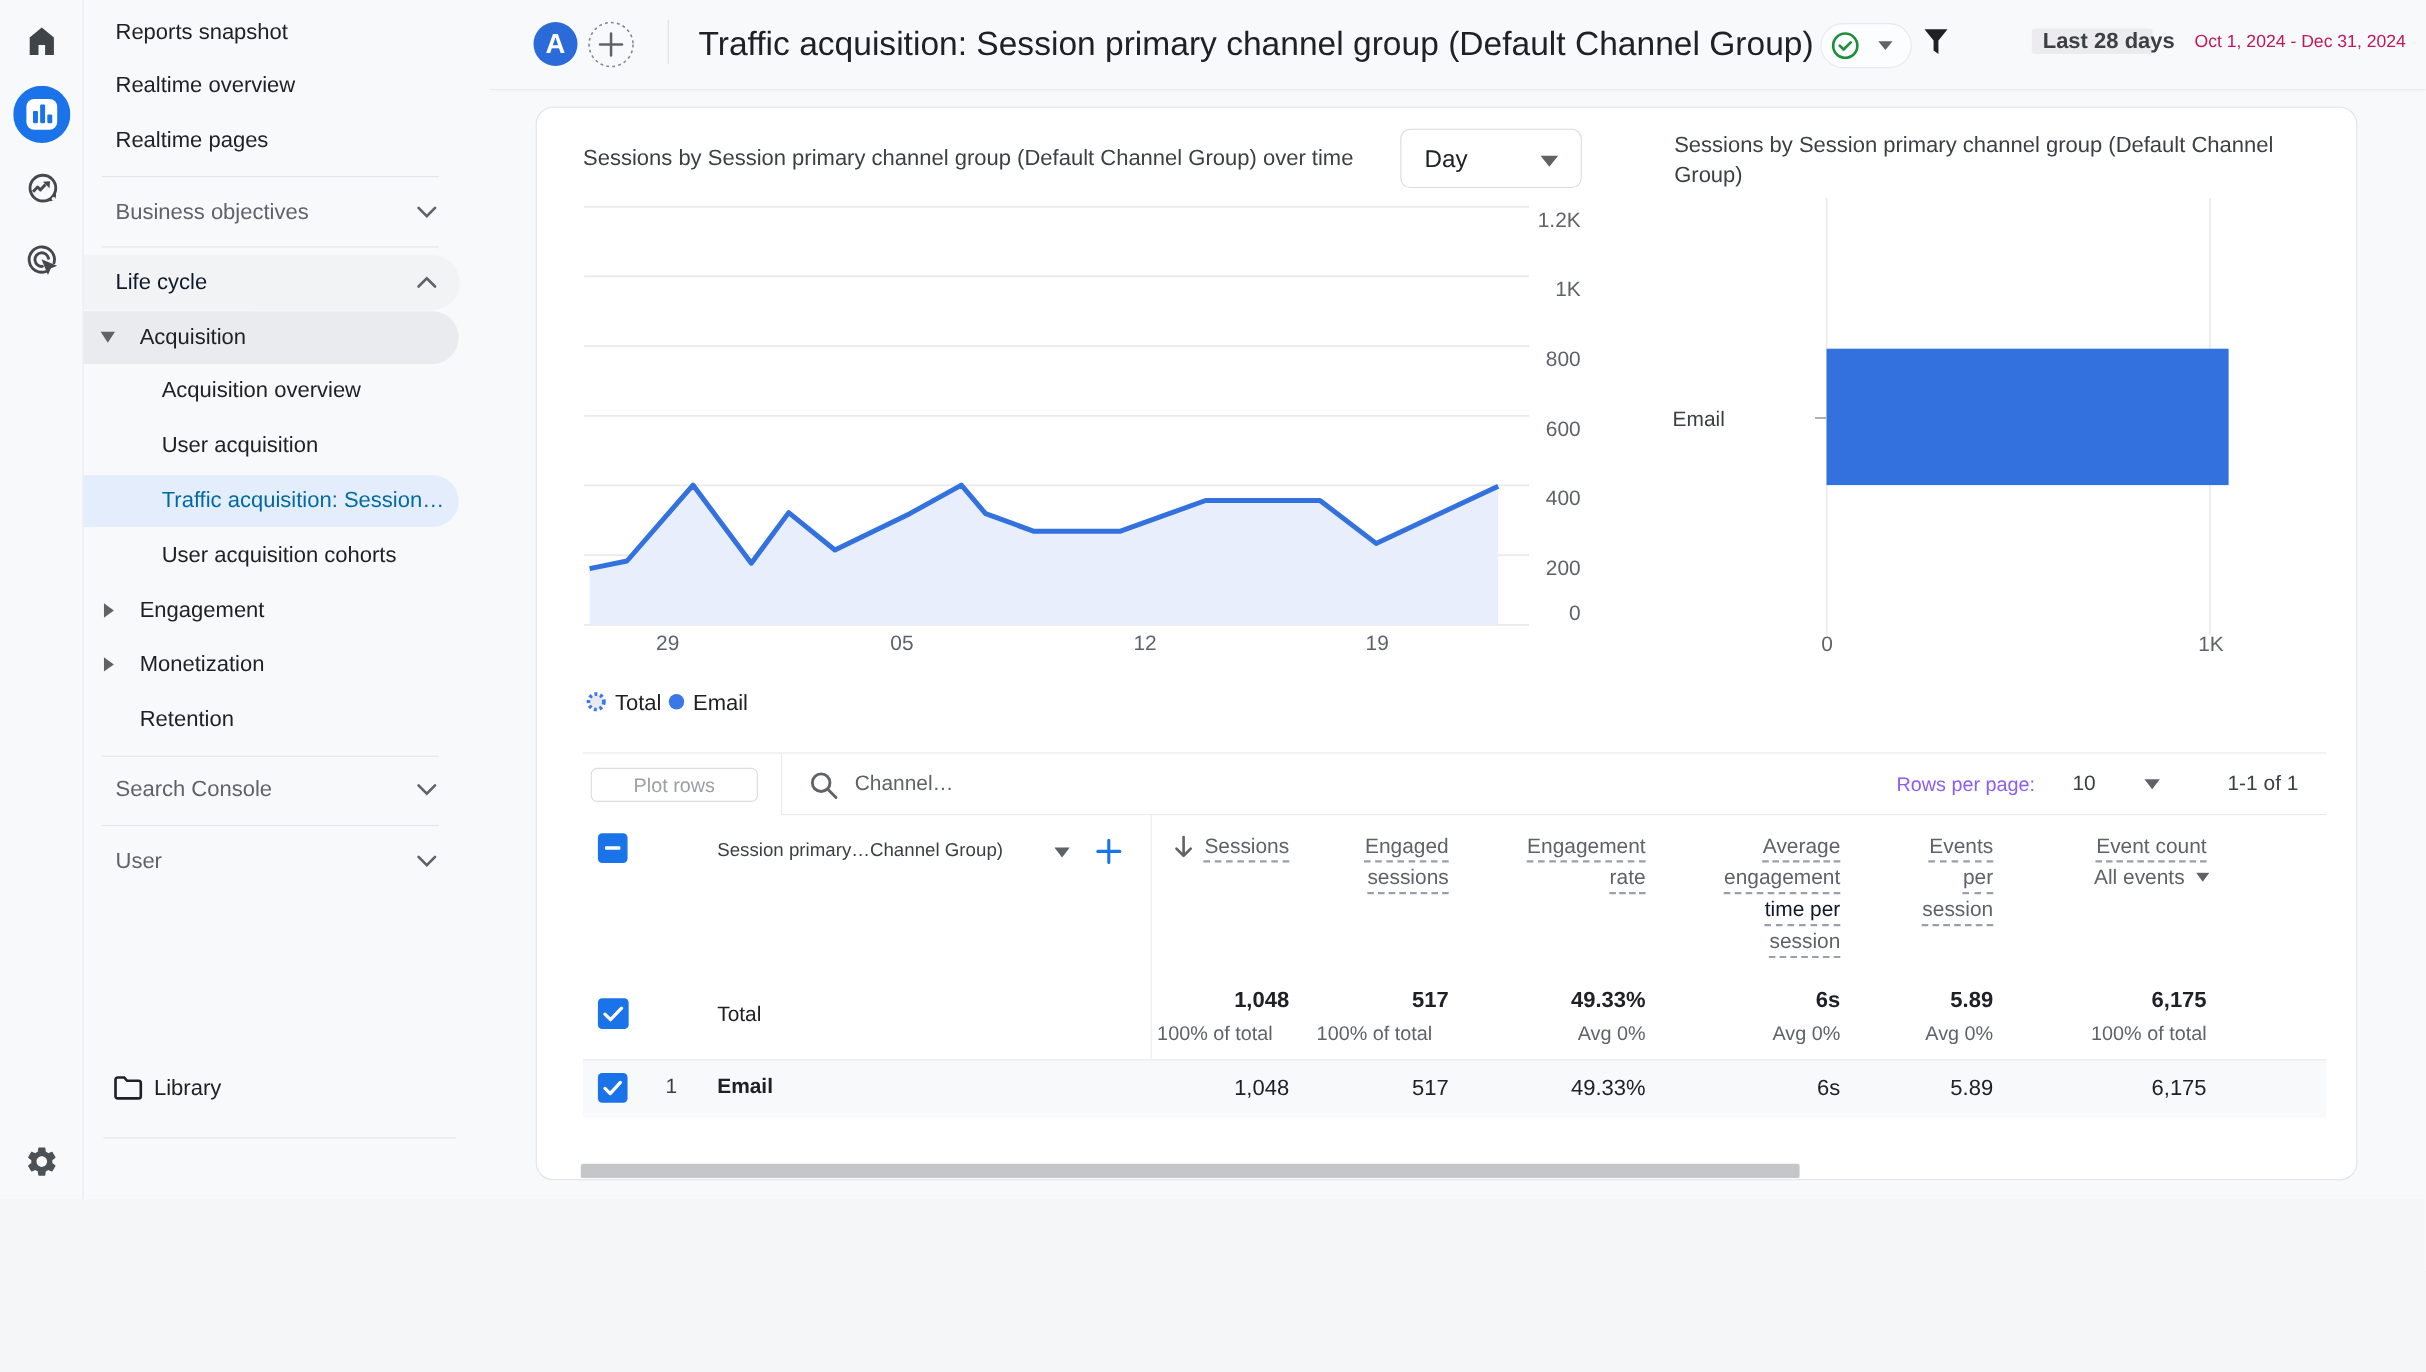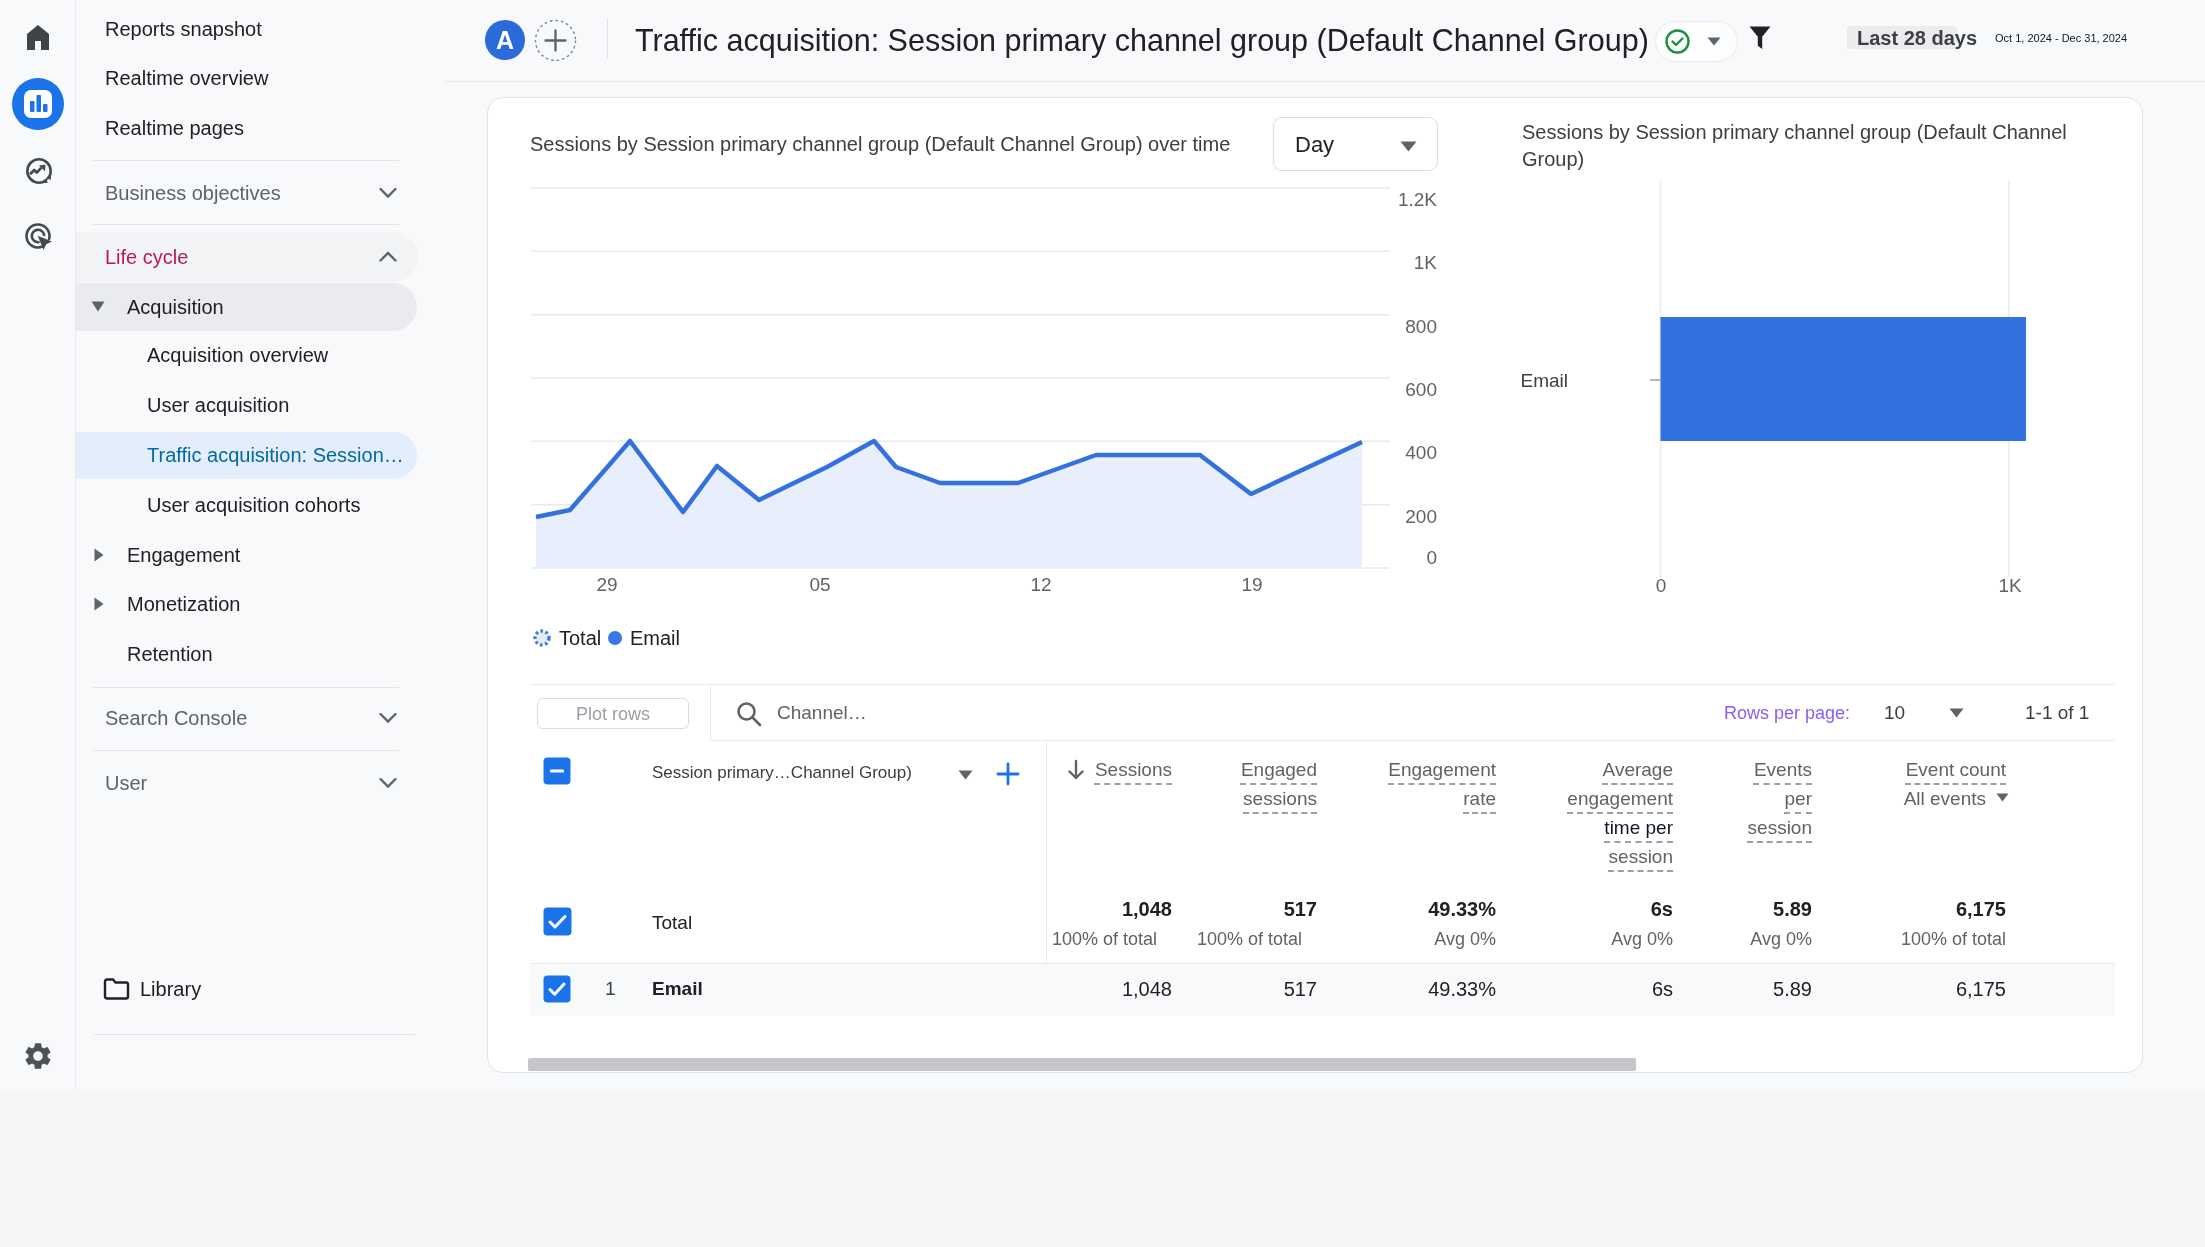--- a/index.html
+++ b/index.html
@@ -51,21 +51,21 @@
     <div class="txt" style="left:105px;top:18px;line-height:22px;">Reports snapshot</div>
     <div class="txt" style="left:105px;top:67px;line-height:22px;">Realtime overview</div>
     <div class="txt" style="left:105px;top:117px;line-height:22px;">Realtime pages</div>
     <div class="abs" style="left:93px;top:160px;width:306px;height:1px;background:#e3e5e8;"></div>
     <div class="txt" style="left:105px;top:182px;line-height:22px;color:#5f6368;">Business objectives</div>
     <svg class="abs" style="left:378px;top:186px" width="20" height="13" viewBox="0 0 20 13">
         <path d="M2.5 3 L10 10.5 L17.5 3" fill="none" stroke="#5f6368" stroke-width="2.4" stroke-linecap="round"></path>
       </svg>
     <div class="abs" style="left:93px;top:224px;width:306px;height:1px;background:#e3e5e8;"></div>
     <div class="abs" style="left:76px;top:232px;width:342px;height:50px;background:#f1f3f4;border-radius:0 25px 25px 0;"></div>
-    <div class="txt" style="left:105px;top:246px;line-height:22px;color:#be185d;">Life cycle</div>
+    <div class="txt" style="left:105px;top:246px;line-height:22px;color:#0f172a;">Life cycle</div>
     <svg class="abs" style="left:378px;top:250px" width="20" height="13" viewBox="0 0 20 13">
         <path d="M2.5 10.5 L10 3 L17.5 10.5" fill="none" stroke="#5f6368" stroke-width="2.4" stroke-linecap="round"></path>
       </svg>
     <div class="abs" style="left:76px;top:283px;width:341px;height:48px;background:#e9ebee;border-radius:0 24px 24px 0;"></div>
     <svg class="abs" style="left:91px;top:301px" width="14" height="11" viewBox="0 0 14 11">
         <path d="M0.5 0.5 L13.5 0.5 L7 10.5 Z" fill="#5f6368"></path>
       </svg>
     <div class="txt" style="left:127px;top:296px;line-height:22px;">Acquisition</div>
     <div class="txt" style="left:147px;top:344px;line-height:22px;">Acquisition overview</div>
     <div class="txt" style="left:147px;top:394px;line-height:22px;">User acquisition</div>
@@ -113,21 +113,21 @@
       <path d="M7.5 12.5 L11 16 L17.5 9.5" fill="none" stroke="#1e8e3e" stroke-width="2.4" stroke-linecap="round" stroke-linejoin="round"></path>
     </svg>
     <svg class="abs" style="left:1707px;top:37px" width="14" height="9" viewBox="0 0 14 9">
         <path d="M0.5 0.5 L13.5 0.5 L7 8.5 Z" fill="#5f6368"></path>
       </svg>
     <svg class="abs" style="left:1749px;top:26px" width="22" height="24" viewBox="0 0 22 24">
       <path d="M0.5 0.5 H21.5 L13.2 10.8 V23 L8.8 19.8 V10.8 Z" fill="#202124"></path>
     </svg>
     <div class="abs" style="left:1847px;top:26px;width:110px;height:23px;background:#ececee;border-radius:3px;"></div>
     <div class="txt" style="left:1857px;top:27px;line-height:22px;font-size:20px;font-weight:bold;color:#3c4043;">Last 28 days</div>
-    <div class="txt" style="left:1995px;top:28px;line-height:21px;font-size:11px;color:#0f172a;">Oct 1, 2024 - Dec 31, 2024</div>
+    <div class="txt" style="left:1995px;top:28px;line-height:21px;font-size:16px;color:#be185d;">Oct 1, 2024 - Dec 31, 2024</div>
   </div>
 
   <div class="abs" style="left:487px;top:97px;width:1656px;height:976px;background:#fff;border:1px solid #e0e3e7;border-radius:16px;"></div>
   <div id="charts">
     <div class="txt" style="left:530px;top:132px;font-size:20px;color:#3c4043;line-height:24px;">Sessions by Session primary channel group (Default Channel Group) over time</div>
     <div class="abs" style="left:1273px;top:117px;width:165px;height:54px;border:1.5px solid #dadce0;border-radius:9px;background:#fff;"></div>
     <div class="txt" style="left:1295px;top:131px;font-size:22px;color:#202124;line-height:28px;">Day</div>
     <svg class="abs" style="left:1400px;top:141px" width="17" height="11" viewBox="0 0 17 11">
         <path d="M0.5 0.5 L16.5 0.5 L8.5 10.5 Z" fill="#5f6368"></path>
       </svg>

